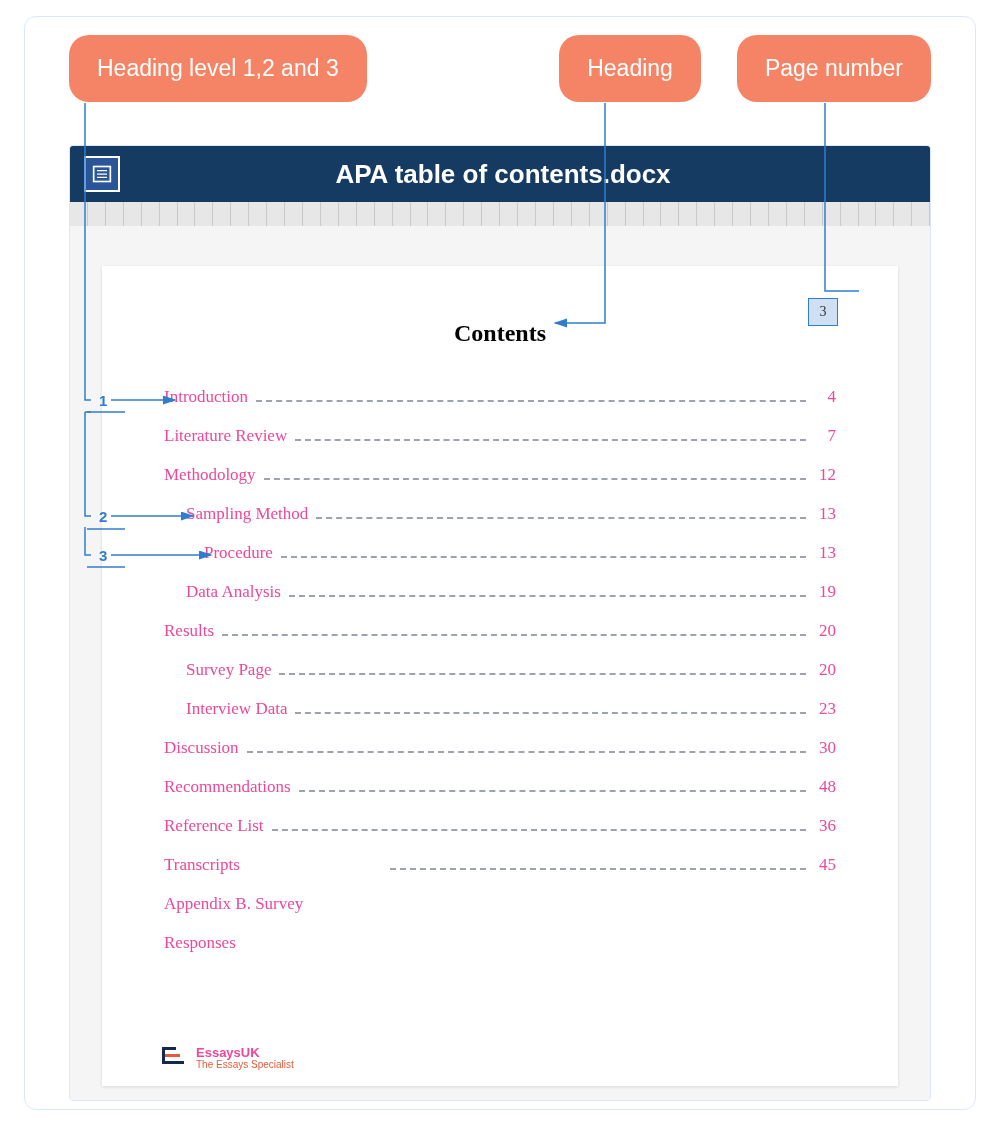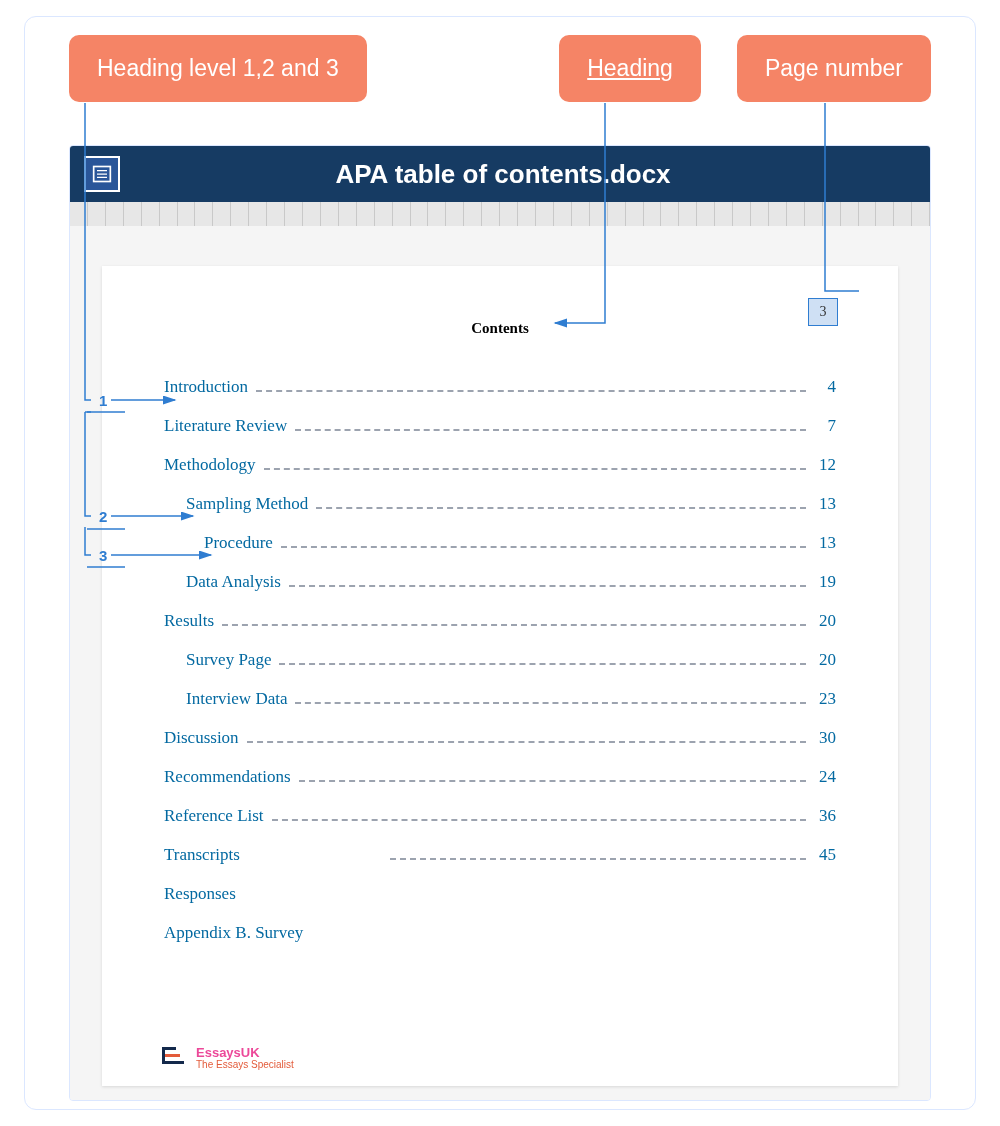--- a/index.html
+++ b/index.html
@@ -27,26 +27,26 @@
     gap: 40px;
     padding: 18px 44px 0 44px;
     width: 100%;
   }
   .callout {
     background: #f58466;
     color: #fff;
     font-size: 23px;
     font-weight: 500;
     padding: 20px 28px;
-    border-radius: 10px;
+    border-radius: 20px;
     white-space: nowrap;
     text-align: right;
   }
   .callout.heading-levels { }
-  .callout.heading { margin-left: 50px; text-decoration: underline; }
+  .callout.heading { margin-left: 50px; }
   .callout.page-number { margin-left: -4px; }
 
   
   .docwin {
     position: absolute;
     left: 44px; right: 44px; top: 128px;
     border: 1px solid #dbe7ff;
     border-radius: 4px;
     overflow: hidden;
   }
@@ -105,26 +105,26 @@
     background: #cfe0f4;
     color: #333;
     font-size: 14px;
     display: flex;
     align-items: center;
     justify-content: center;
   }
   .contents-heading {
     text-align: center;
     font-weight: 700;
-    font-size: 15px;
+    font-size: 24px;
     margin-bottom: 40px;
   }
   .toc {
     font-size: 17px;
-    color: #0369a1;
+    color: #ec4899;
   }
   .toc-row {
     display: flex;
     align-items: baseline;
     margin-bottom: 19px;
   }
   .toc-label { white-space: nowrap; }
   .toc-dots {
     flex: 1;
     border-bottom: 2px dashed #9ca3af;
@@ -296,39 +296,39 @@
               <span class="toc-page">23</span>
             </div>
             <div class="toc-row indent-1">
               <span class="toc-label">Discussion</span>
               <span class="toc-dots"></span>
               <span class="toc-page">30</span>
             </div>
             <div class="toc-row indent-1">
               <span class="toc-label">Recommendations</span>
               <span class="toc-dots"></span>
-              <span class="toc-page">24</span>
+              <span class="toc-page">48</span>
             </div>
             <div class="toc-row indent-1">
               <span class="toc-label">Reference List</span>
               <span class="toc-dots"></span>
               <span class="toc-page">36</span>
             </div>
             <div class="toc-row indent-1 partial-dots">
               <span class="toc-label">Transcripts</span>
               <span class="toc-dots"></span>
               <span class="toc-page">45</span>
             </div>
             <div class="toc-row indent-1 no-dots">
+              <span class="toc-label">Appendix B. Survey</span>
+              <span class="toc-dots"></span>
+              <span class="toc-page"></span>
+            </div>
+            <div class="toc-row indent-1 no-dots">
               <span class="toc-label">Responses</span>
-              <span class="toc-dots"></span>
-              <span class="toc-page"></span>
-            </div>
-            <div class="toc-row indent-1 no-dots">
-              <span class="toc-label">Appendix B. Survey</span>
               <span class="toc-dots"></span>
               <span class="toc-page"></span>
             </div>
           </div>
 
         <div class="brand">
           <div class="brand-logo">
             <div class="bar" style="left:0;top:0;width:14px;"></div>
             <div class="bar" style="left:0;top:7px;width:18px;background:#e35b3a;"></div>
             <div class="bar" style="left:0;top:14px;width:22px;"></div>

